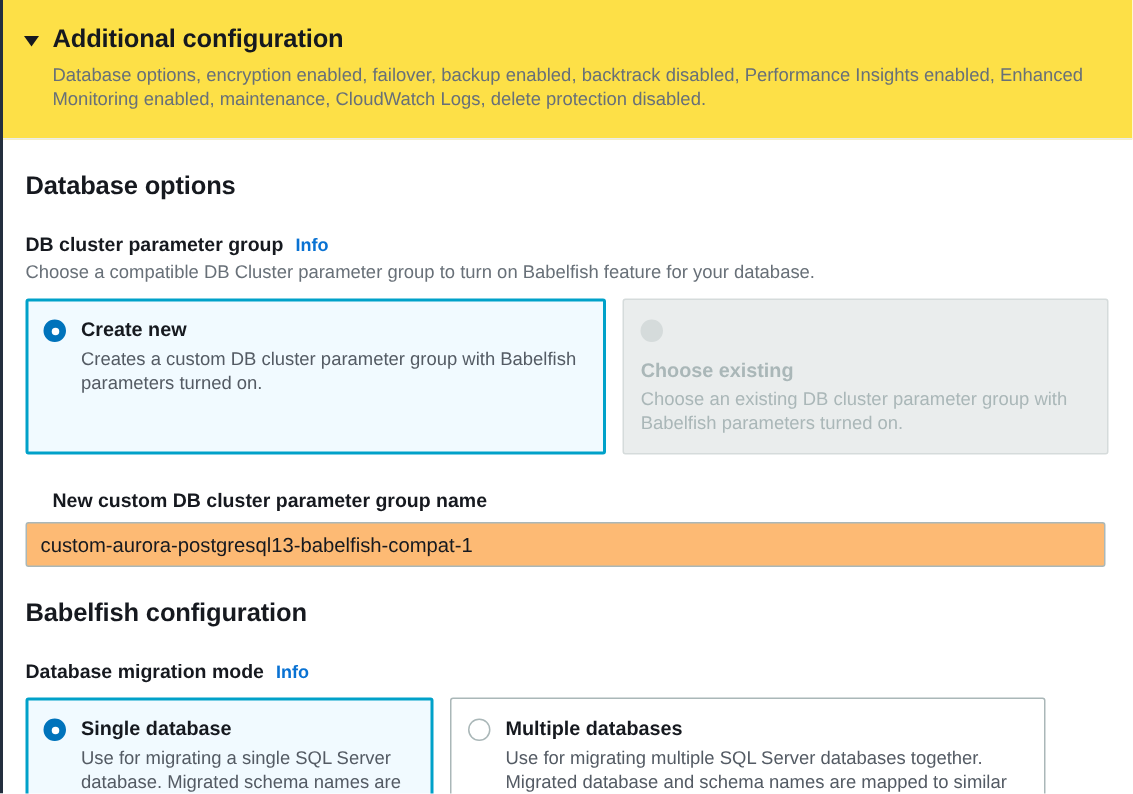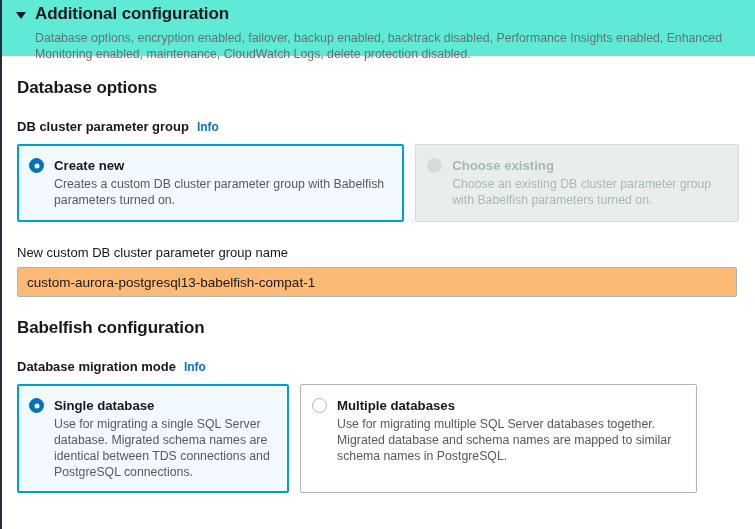--- a/index.html
+++ b/index.html
@@ -18,25 +18,25 @@
     position: relative;
     width: 755px;
     height: 529px;
     box-sizing: border-box;
     border-left: 2px solid #232f3e;
     background: #ffffff;
   }
 
   
   .section-header {
-    background: #5eead4;
-    padding: 4px 16px 12px 14px;
+    background: #fde047;
+    padding: 16px 16px 12px 14px;
     border-bottom: 1px solid #eaeded;
     box-sizing: border-box;
-    height: 57px;
+    height: 93px;
   }
   .header-title-row {
     display: flex;
     align-items: center;
     gap: 9px;
   }
   .caret {
     width: 0;
     height: 0;
     border-left: 5.5px solid transparent;
@@ -114,20 +114,21 @@
     align-items: flex-start;
   }
   .radio-card.selected {
     border: 2px solid #00a1c9;
     background: #f1faff;
     padding: 10px 11px 11px 10px;
   }
   .radio-card.disabled {
     background: #eaeded;
     border: 1px solid #d5dbdb;
+    flex-direction: column;
   }
   .card-a { width: 420px; min-height: 78px; }
   .card-b { width: 351px; min-height: 78px; }
   .card-c { width: 272px; min-height: 94px; }
   .card-d { width: 397px; min-height: 94px; }
 
   
   .radio {
     flex: 0 0 auto;
     width: 15px;
@@ -173,23 +174,24 @@
     color: #545b64;
     line-height: 16px;
     margin-top: 2px;
   }
   .radio-card.disabled .card-title { color: #aab7b8; }
   .radio-card.disabled .card-desc { color: #aab7b8; }
 
   
   .input-label {
     font-size: 13px;
-    font-weight: normal;
+    font-weight: bold;
     color: #16191f;
     margin-top: 23px;
+    margin-left: 18px;
   }
   .text-input {
     margin-top: 7px;
     width: 720px;
     height: 30px;
     box-sizing: border-box;
     border: 1px solid #aab7b8;
     border-radius: 2px;
     background: #fdba74;
     font-family: "Liberation Sans", sans-serif;
@@ -214,20 +216,21 @@
 
   <div class="body">
 
     
     <div class="section-title">Database options</div>
 
     <div class="field-label-row">
       <span class="field-label">DB cluster parameter group</span>
       <span class="info-link">Info</span>
     </div>
+    <div class="field-desc">Choose a compatible DB Cluster parameter group to turn on Babelfish feature for your database.</div>
 
     <div class="card-row">
 
       <div class="radio-card selected card-a">
         <span class="radio on"></span>
         <span class="card-text">
           <span class="card-title">Create new</span>
           <div class="card-desc">Creates a custom DB cluster parameter group with Babelfish parameters turned on.</div>
         </span>
       </div>

